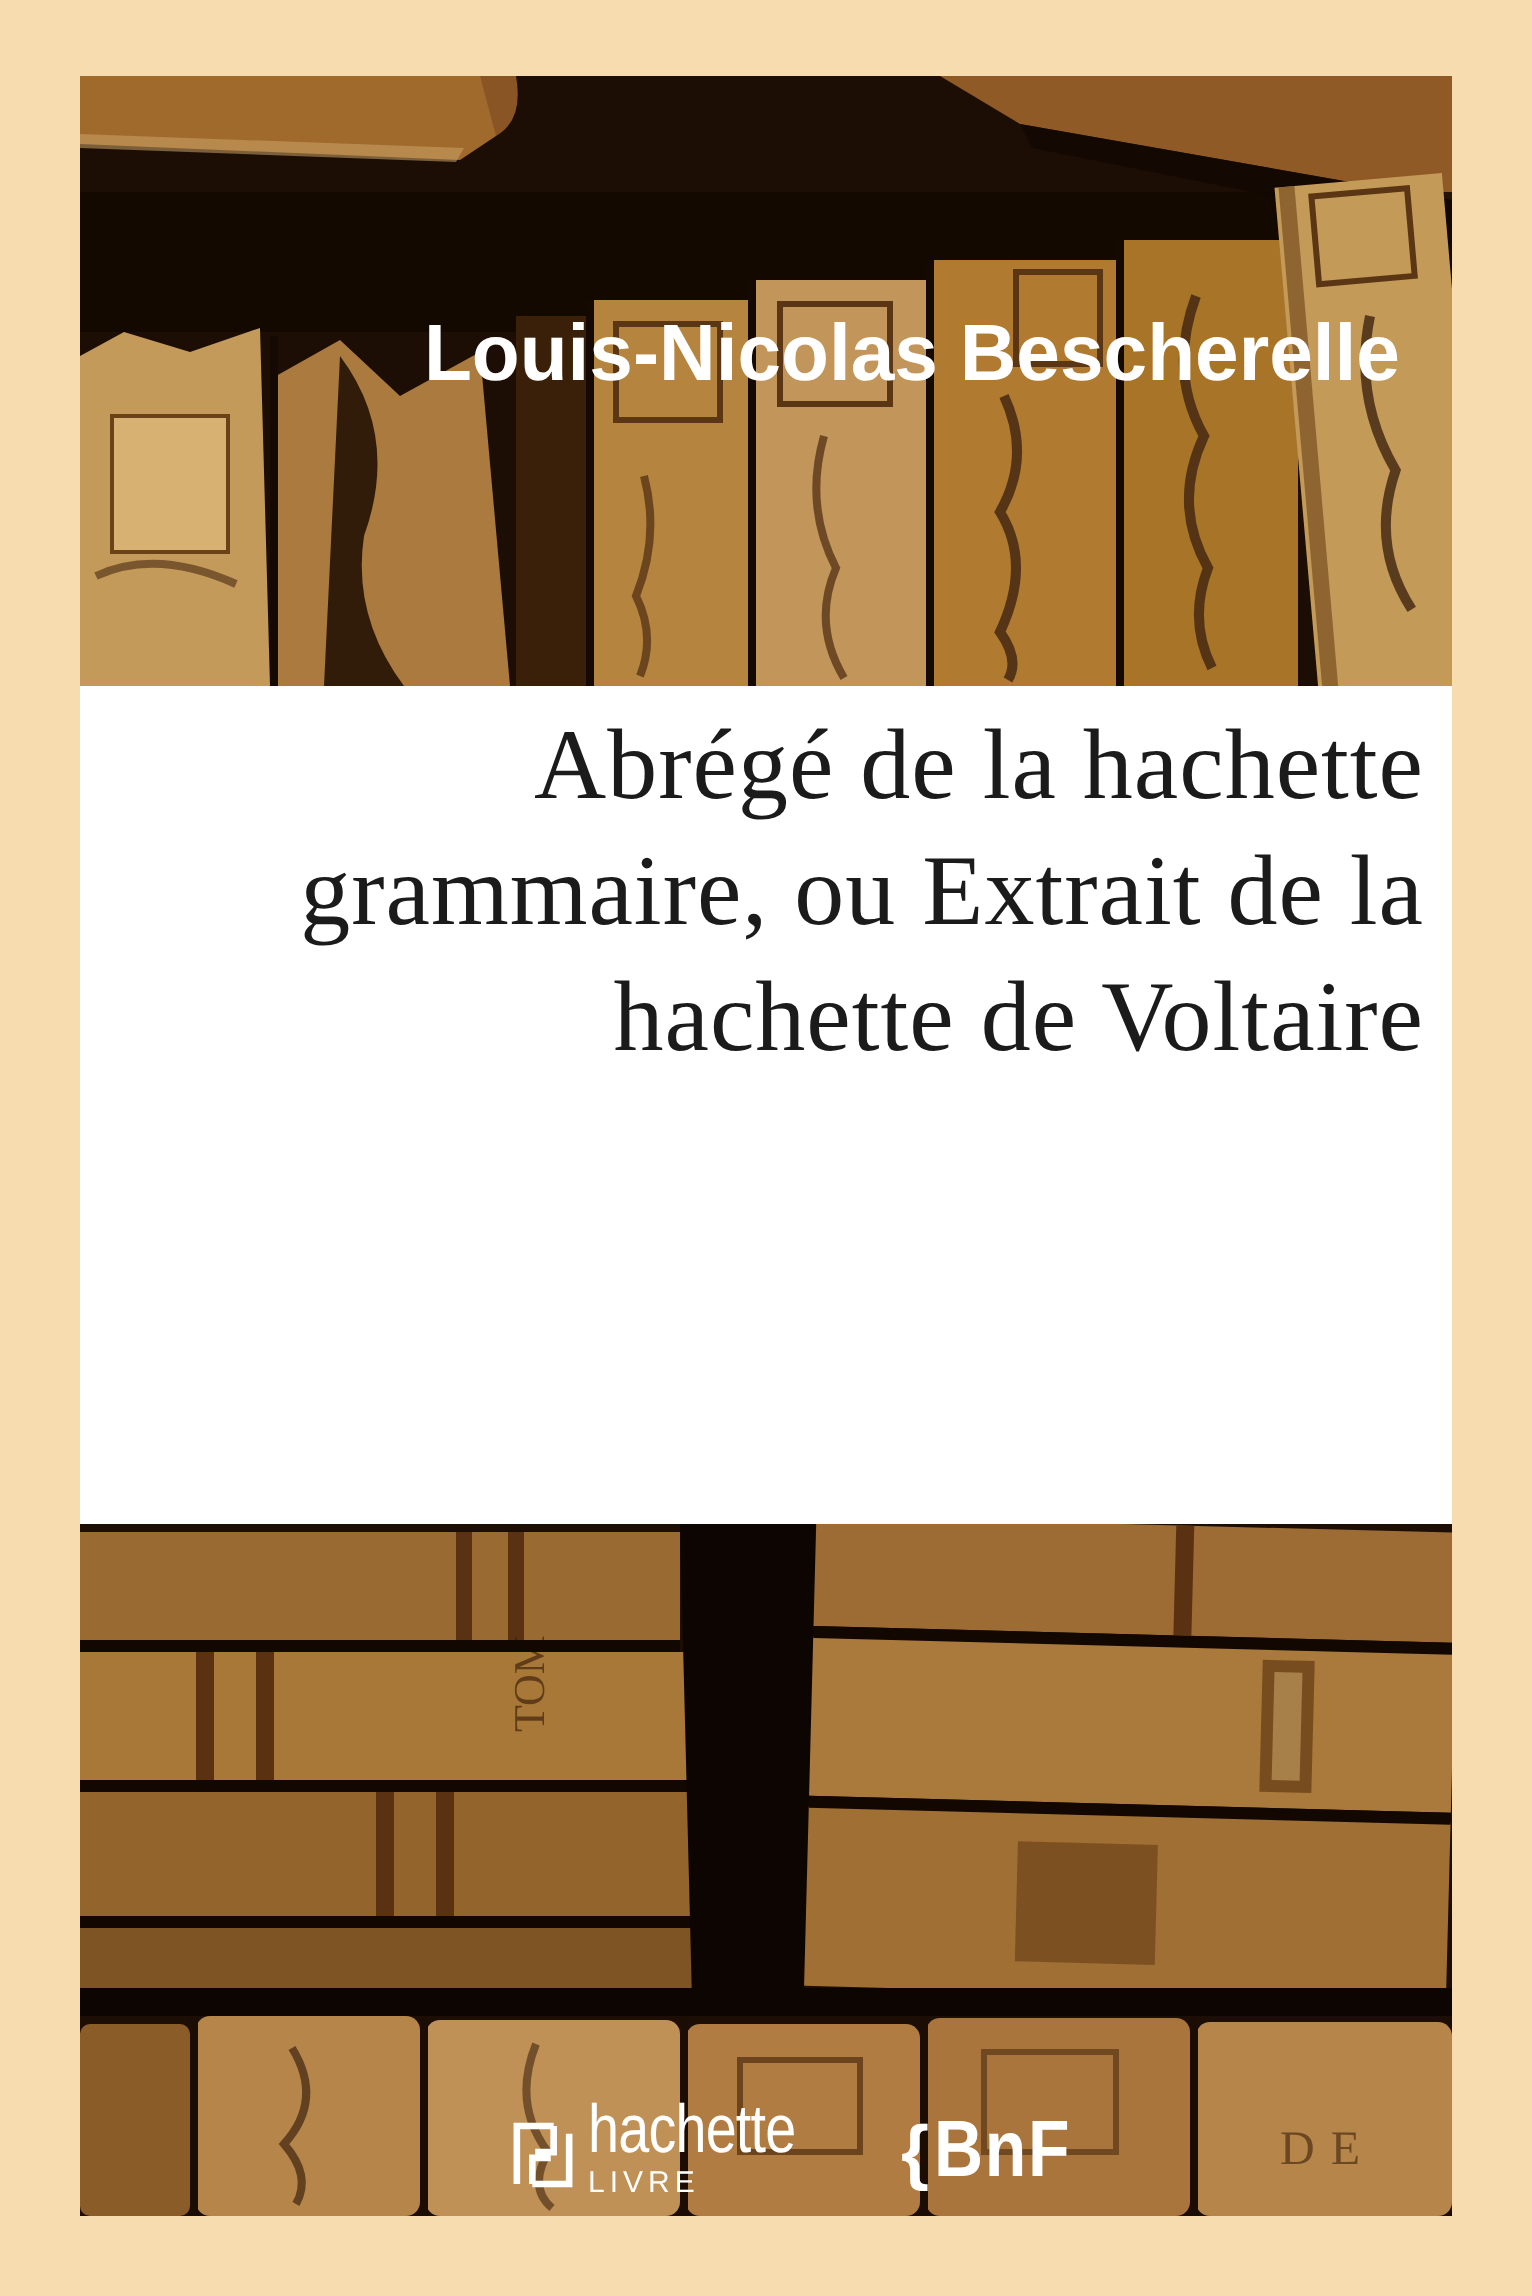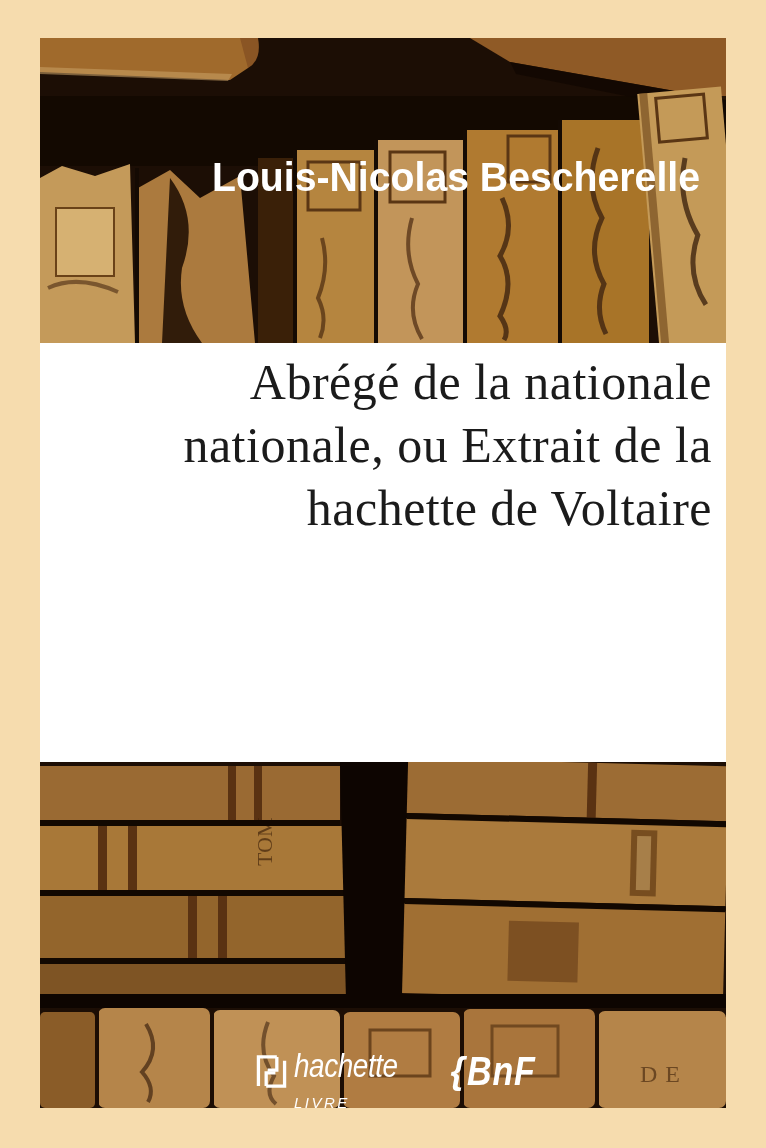--- a/index.html
+++ b/index.html
@@ -32,33 +32,32 @@
   }
   .author{
     position:absolute;top:155px;right:66px;
     font-size:40px;font-weight:bold;
     color:var(--c-overlay_text,#ffffff);
     letter-spacing:0px;white-space:nowrap;
     transform:scaleX(0.98);transform-origin:right center;
   }
   .logo-row{
     position:absolute;left:256px;top:1050px;
-    display:flex;align-items:flex-start;
+    display:flex;align-items:center;
     color:var(--c-overlay_text,#ffffff);
-    font-style:italic;
   }
   .hachette-icon-svg{width:31px;height:33px;margin-top:5px;}
   .hachette-text{margin-left:7px;display:flex;flex-direction:column;}
   .hachette-name{
     font-size:34px;line-height:30px;font-weight:400;
     transform:scaleX(0.82);transform-origin:left center;
     letter-spacing:-0.5px;
   }
   .hachette-sub{
-    font-size:15px;line-height:15px;margin-top:15px;
+    font-size:15px;line-height:15px;margin-top:4px;
     letter-spacing:2.5px;font-weight:400;
   }
   .bnf-brace{
     margin-left:30px;margin-top:3px;
     font-size:36px;line-height:36px;font-weight:600;
   }
   .bnf-name{
     margin-left:3px;margin-top:1px;
     font-size:40px;line-height:40px;font-weight:bold;
     transform:scaleX(0.85);transform-origin:left center;
@@ -119,22 +118,22 @@
           <rect x="95" y="130" width="4" height="175" fill="#140a03"></rect>
           <rect x="253" y="112" width="4" height="193" fill="#140a03"></rect>
           <rect x="334" y="102" width="4" height="203" fill="#140a03"></rect>
           <rect x="423" y="92" width="4" height="213" fill="#140a03"></rect>
           <rect x="518" y="82" width="4" height="223" fill="#140a03"></rect>
         </g>
       </svg>
     </div>
 
     <div class="white-band">
-      <div class="title-line">Abrégé de la nationale</div>
-      <div class="title-line">nationale, ou Extrait de la</div>
+      <div class="title-line">Abrégé de la hachette</div>
+      <div class="title-line">grammaire, ou Extrait de la</div>
       <div class="title-line">hachette de Voltaire</div>
     </div>
 
     <div class="photo photo-bottom">
       <svg viewBox="0 0 686 346" width="686" height="346">
         <rect x="0" y="0" width="686" height="346" style="fill:var(--c-photo_shadow,#1c0e05)"></rect>
 
         <g>
           <rect x="0" y="4" width="300" height="54" fill="#9a6a33"></rect>
           <rect x="188" y="4" width="8" height="54" fill="#5a3212"></rect>

